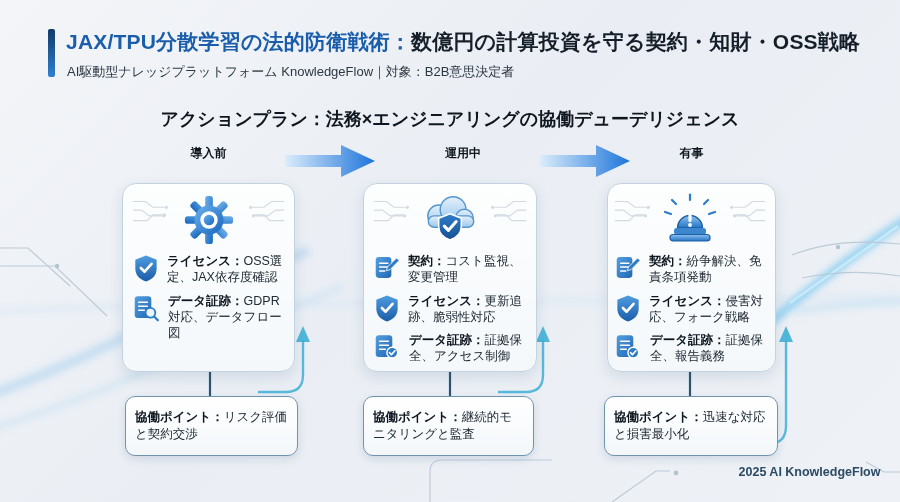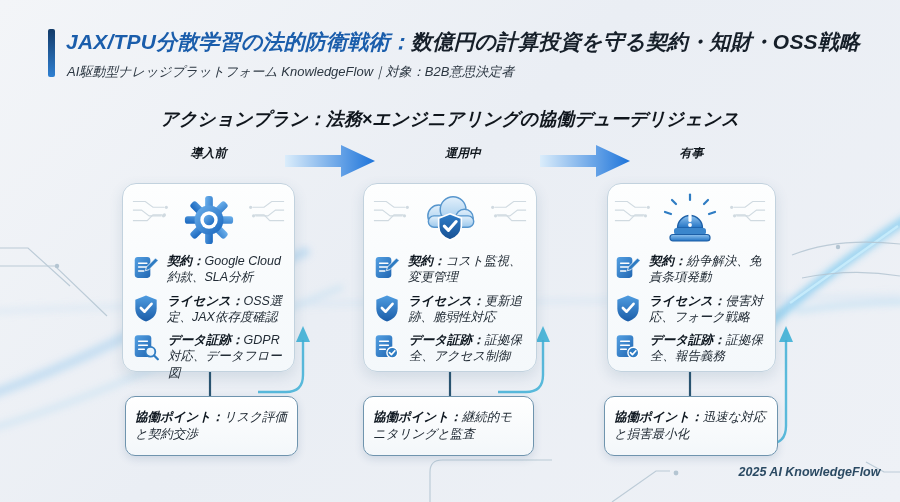--- a/index.html
+++ b/index.html
@@ -1,18 +1,18 @@
 <!DOCTYPE html>
 <html><head>
 <meta charset="utf-8">
 <style>
   html,body{margin:0;padding:0;}
   body{font-family:"Liberation Sans","DejaVu Sans",sans-serif;background:#dfe3e9;}
   .canvas{position:relative;width:900px;height:502px;overflow:hidden;
-    background:linear-gradient(135deg,#f3f5f8 0%,#eaeef4 45%,#eef1f6 100%);font-style:italic;}
+    background:linear-gradient(135deg,#f3f5f8 0%,#eaeef4 45%,#eef1f6 100%);}
   .bg-svg{position:absolute;left:0;top:0;}
 
   
   .accent-bar{position:absolute;left:48px;top:29px;width:7px;height:48px;border-radius:2px;
     background:linear-gradient(180deg,#123a68 0%,#2f80d2 100%);}
   .title{position:absolute;left:66px;top:28px;font-size:21px;font-weight:800;white-space:nowrap;letter-spacing:.2px;}
   .title .hl{color:#1a5dab;}
   .title .rest{color:#161f29;}
   .subtitle{position:absolute;left:67px;top:63px;font-size:13px;font-weight:500;color:#2c3742;white-space:nowrap;}
 
@@ -188,32 +188,20 @@
             <path d="M2 17 h9 l8 6 h13"></path>
             <path d="M2 28 h15 l6 -6 h10"></path>
         </g>
         <g fill="#c6d2da">
             <circle cx="37" cy="14" r="1.7"></circle>
             <circle cx="34" cy="23" r="1.7"></circle>
           </g>
       </svg>
     </div>
     <div class="item">
-      <svg width="26" height="27" viewBox="0 0 30 30">
-        <rect x="2" y="3" width="18" height="24" rx="3.5" fill="url(#gDoc)"></rect>
-        <g stroke="#fff" stroke-width="1.7" stroke-linecap="round">
-          <line x1="6.5" y1="10" x2="16" y2="10"></line>
-            <line x1="6.5" y1="14.5" x2="16" y2="14.5"></line>
-            <line x1="6.5" y1="19" x2="12.5" y2="19"></line>
-        </g>
-        <path d="M26 4 l3 3 -10.5 10.5 -4.2 1.2 1.2 -4.2 z" fill="#2e7cc3" stroke="#fff" stroke-width="0.9"></path>
-      </svg>
-      <div class="item-text"><span class="item-label">契約：</span><span>Google Cloud 約款、SLA分析</span></div>
-    </div>
-    <div class="item">
       <svg width="26" height="28" viewBox="0 0 28 30">
         <path d="M14 1.5 l11.5 4.5 v9.5 c0 8 -5.8 12.2 -11.5 14 c-5.7 -1.8 -11.5 -6 -11.5 -14 v-9.5 z" fill="url(#gShield)"></path>
         <path d="M8.5 15 l4 4 L20 10.5" stroke="#fff" stroke-width="2.8" fill="none" stroke-linecap="round" stroke-linejoin="round"></path>
       </svg>
       <div class="item-text"><span class="item-label">ライセンス：</span><span>OSS選定、JAX依存度確認</span></div>
     </div>
     <div class="item">
       <svg width="27" height="28" viewBox="0 0 31 31">
         <rect x="2" y="2" width="19" height="25" rx="3.5" fill="url(#gDoc)"></rect>
         <g stroke="#fff" stroke-width="1.7" stroke-linecap="round">

